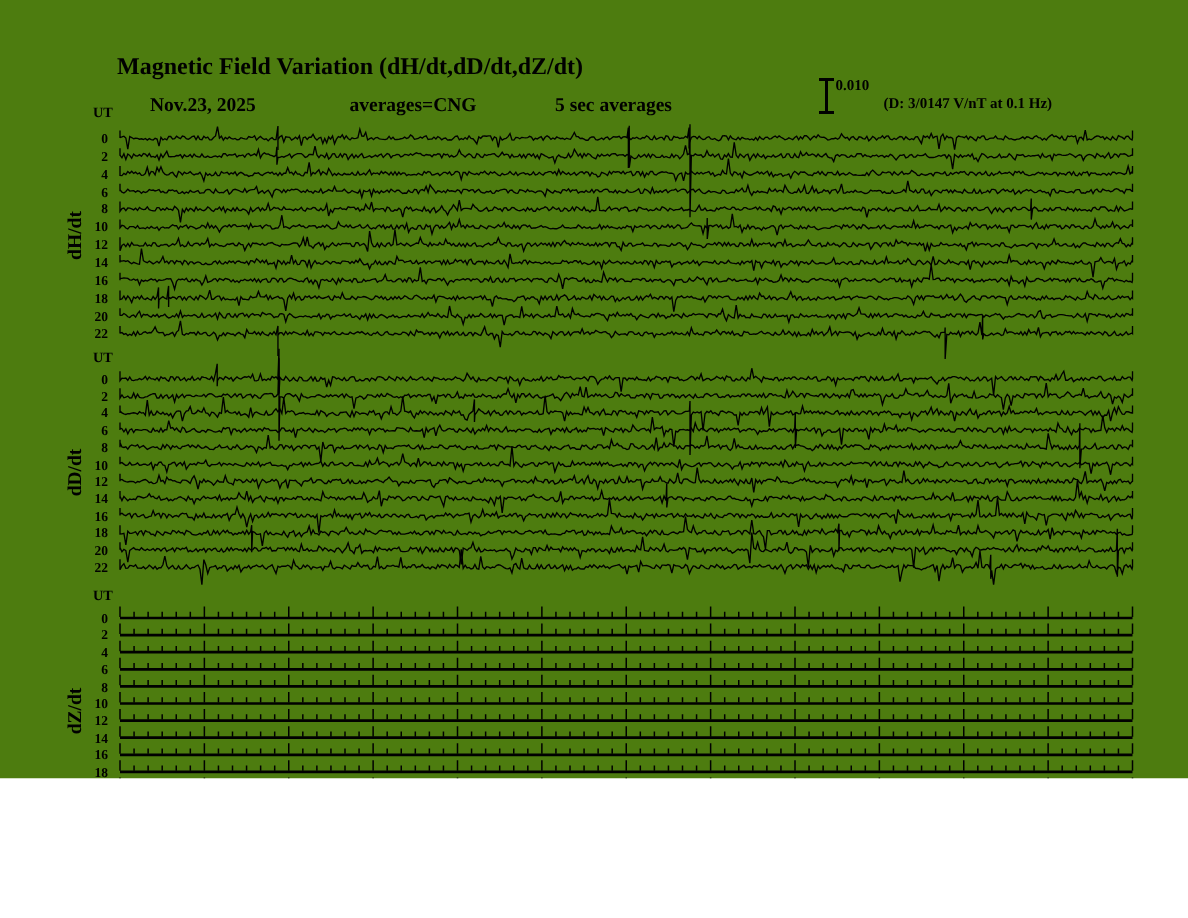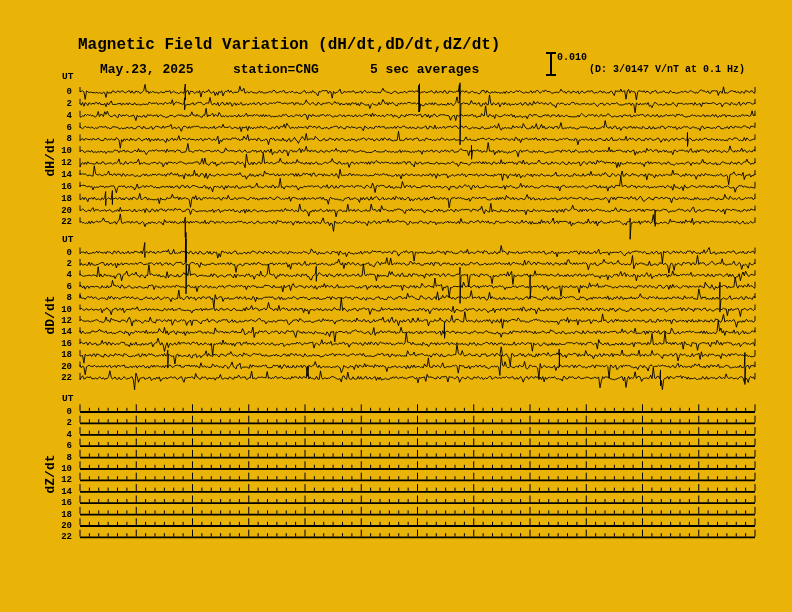--- a/index.html
+++ b/index.html
@@ -1,17 +1,17 @@
 <!DOCTYPE html>
 <html><head>
 <meta charset="utf-8">
 <style>
   html,body{margin:0;padding:0;background:#fff;}
-  #fig{position:relative;width:792px;height:612px;background:#eab308;overflow:hidden;
-       font-family:Liberation Mono, monospace;color:#000;}
+  #fig{position:relative;width:792px;height:519px;background:#4d7c0f;overflow:hidden;
+       font-family:Liberation Serif, serif;color:#000;}
   .t{position:absolute;white-space:nowrap;font-weight:bold;color:#000;}
   .title{left:78px;top:36px;font-size:16px;}
   .date{left:100px;top:62px;font-size:13px;}
   .station{left:233px;top:62px;font-size:13px;}
   .avg{left:370px;top:62px;font-size:13px;}
   .scaleval{left:557px;top:52px;font-size:10px;}
   .calib{left:589px;top:64px;font-size:10px;}
   .ut{font-size:9.5px;}
   .vlabel{position:absolute;transform:translate(-50%,-50%) rotate(-90deg);
           font-weight:bold;font-size:13px;white-space:nowrap;}
@@ -74,22 +74,22 @@
       <path d="M80.00 502.5v-7 M89.38 502.5v-3.5 M98.75 502.5v-3.5 M108.13 502.5v-3.5 M117.50 502.5v-3.5 M126.88 502.5v-3.5 M136.25 502.5v-7 M145.63 502.5v-3.5 M155.00 502.5v-3.5 M164.38 502.5v-3.5 M173.75 502.5v-3.5 M183.13 502.5v-3.5 M192.50 502.5v-7 M201.88 502.5v-3.5 M211.25 502.5v-3.5 M220.63 502.5v-3.5 M230.00 502.5v-3.5 M239.38 502.5v-3.5 M248.75 502.5v-7 M258.13 502.5v-3.5 M267.50 502.5v-3.5 M276.88 502.5v-3.5 M286.25 502.5v-3.5 M295.63 502.5v-3.5 M305.00 502.5v-7 M314.38 502.5v-3.5 M323.75 502.5v-3.5 M333.13 502.5v-3.5 M342.50 502.5v-3.5 M351.88 502.5v-3.5 M361.25 502.5v-7 M370.63 502.5v-3.5 M380.00 502.5v-3.5 M389.38 502.5v-3.5 M398.75 502.5v-3.5 M408.13 502.5v-3.5 M417.50 502.5v-7 M426.88 502.5v-3.5 M436.25 502.5v-3.5 M445.63 502.5v-3.5 M455.00 502.5v-3.5 M464.38 502.5v-3.5 M473.75 502.5v-7 M483.13 502.5v-3.5 M492.50 502.5v-3.5 M501.88 502.5v-3.5 M511.25 502.5v-3.5 M520.63 502.5v-3.5 M530.00 502.5v-7 M539.38 502.5v-3.5 M548.75 502.5v-3.5 M558.13 502.5v-3.5 M567.50 502.5v-3.5 M576.88 502.5v-3.5 M586.25 502.5v-7 M595.63 502.5v-3.5 M605.00 502.5v-3.5 M614.38 502.5v-3.5 M623.75 502.5v-3.5 M633.13 502.5v-3.5 M642.50 502.5v-7 M651.88 502.5v-3.5 M661.25 502.5v-3.5 M670.63 502.5v-3.5 M680.00 502.5v-3.5 M689.38 502.5v-3.5 M698.75 502.5v-7 M708.13 502.5v-3.5 M717.50 502.5v-3.5 M726.88 502.5v-3.5 M736.25 502.5v-3.5 M745.63 502.5v-3.5 M755.00 502.5v-7 " stroke="#000000" stroke-width="1" fill="none"></path>
       <line x1="80" x2="755" y1="514.6" y2="514.6" stroke="#000000" stroke-width="1.8"></line>
       <path d="M80.00 513.9v-7 M89.38 513.9v-3.5 M98.75 513.9v-3.5 M108.13 513.9v-3.5 M117.50 513.9v-3.5 M126.88 513.9v-3.5 M136.25 513.9v-7 M145.63 513.9v-3.5 M155.00 513.9v-3.5 M164.38 513.9v-3.5 M173.75 513.9v-3.5 M183.13 513.9v-3.5 M192.50 513.9v-7 M201.88 513.9v-3.5 M211.25 513.9v-3.5 M220.63 513.9v-3.5 M230.00 513.9v-3.5 M239.38 513.9v-3.5 M248.75 513.9v-7 M258.13 513.9v-3.5 M267.50 513.9v-3.5 M276.88 513.9v-3.5 M286.25 513.9v-3.5 M295.63 513.9v-3.5 M305.00 513.9v-7 M314.38 513.9v-3.5 M323.75 513.9v-3.5 M333.13 513.9v-3.5 M342.50 513.9v-3.5 M351.88 513.9v-3.5 M361.25 513.9v-7 M370.63 513.9v-3.5 M380.00 513.9v-3.5 M389.38 513.9v-3.5 M398.75 513.9v-3.5 M408.13 513.9v-3.5 M417.50 513.9v-7 M426.88 513.9v-3.5 M436.25 513.9v-3.5 M445.63 513.9v-3.5 M455.00 513.9v-3.5 M464.38 513.9v-3.5 M473.75 513.9v-7 M483.13 513.9v-3.5 M492.50 513.9v-3.5 M501.88 513.9v-3.5 M511.25 513.9v-3.5 M520.63 513.9v-3.5 M530.00 513.9v-7 M539.38 513.9v-3.5 M548.75 513.9v-3.5 M558.13 513.9v-3.5 M567.50 513.9v-3.5 M576.88 513.9v-3.5 M586.25 513.9v-7 M595.63 513.9v-3.5 M605.00 513.9v-3.5 M614.38 513.9v-3.5 M623.75 513.9v-3.5 M633.13 513.9v-3.5 M642.50 513.9v-7 M651.88 513.9v-3.5 M661.25 513.9v-3.5 M670.63 513.9v-3.5 M680.00 513.9v-3.5 M689.38 513.9v-3.5 M698.75 513.9v-7 M708.13 513.9v-3.5 M717.50 513.9v-3.5 M726.88 513.9v-3.5 M736.25 513.9v-3.5 M745.63 513.9v-3.5 M755.00 513.9v-7 " stroke="#000000" stroke-width="1" fill="none"></path>
       <line x1="80" x2="755" y1="526" y2="526" stroke="#000000" stroke-width="1.8"></line>
       <path d="M80.00 525.3v-7 M89.38 525.3v-3.5 M98.75 525.3v-3.5 M108.13 525.3v-3.5 M117.50 525.3v-3.5 M126.88 525.3v-3.5 M136.25 525.3v-7 M145.63 525.3v-3.5 M155.00 525.3v-3.5 M164.38 525.3v-3.5 M173.75 525.3v-3.5 M183.13 525.3v-3.5 M192.50 525.3v-7 M201.88 525.3v-3.5 M211.25 525.3v-3.5 M220.63 525.3v-3.5 M230.00 525.3v-3.5 M239.38 525.3v-3.5 M248.75 525.3v-7 M258.13 525.3v-3.5 M267.50 525.3v-3.5 M276.88 525.3v-3.5 M286.25 525.3v-3.5 M295.63 525.3v-3.5 M305.00 525.3v-7 M314.38 525.3v-3.5 M323.75 525.3v-3.5 M333.13 525.3v-3.5 M342.50 525.3v-3.5 M351.88 525.3v-3.5 M361.25 525.3v-7 M370.63 525.3v-3.5 M380.00 525.3v-3.5 M389.38 525.3v-3.5 M398.75 525.3v-3.5 M408.13 525.3v-3.5 M417.50 525.3v-7 M426.88 525.3v-3.5 M436.25 525.3v-3.5 M445.63 525.3v-3.5 M455.00 525.3v-3.5 M464.38 525.3v-3.5 M473.75 525.3v-7 M483.13 525.3v-3.5 M492.50 525.3v-3.5 M501.88 525.3v-3.5 M511.25 525.3v-3.5 M520.63 525.3v-3.5 M530.00 525.3v-7 M539.38 525.3v-3.5 M548.75 525.3v-3.5 M558.13 525.3v-3.5 M567.50 525.3v-3.5 M576.88 525.3v-3.5 M586.25 525.3v-7 M595.63 525.3v-3.5 M605.00 525.3v-3.5 M614.38 525.3v-3.5 M623.75 525.3v-3.5 M633.13 525.3v-3.5 M642.50 525.3v-7 M651.88 525.3v-3.5 M661.25 525.3v-3.5 M670.63 525.3v-3.5 M680.00 525.3v-3.5 M689.38 525.3v-3.5 M698.75 525.3v-7 M708.13 525.3v-3.5 M717.50 525.3v-3.5 M726.88 525.3v-3.5 M736.25 525.3v-3.5 M745.63 525.3v-3.5 M755.00 525.3v-7 " stroke="#000000" stroke-width="1" fill="none"></path>
       <line x1="80" x2="755" y1="537.4" y2="537.4" stroke="#000000" stroke-width="1.8"></line>
       <path d="M80.00 536.7v-7 M89.38 536.7v-3.5 M98.75 536.7v-3.5 M108.13 536.7v-3.5 M117.50 536.7v-3.5 M126.88 536.7v-3.5 M136.25 536.7v-7 M145.63 536.7v-3.5 M155.00 536.7v-3.5 M164.38 536.7v-3.5 M173.75 536.7v-3.5 M183.13 536.7v-3.5 M192.50 536.7v-7 M201.88 536.7v-3.5 M211.25 536.7v-3.5 M220.63 536.7v-3.5 M230.00 536.7v-3.5 M239.38 536.7v-3.5 M248.75 536.7v-7 M258.13 536.7v-3.5 M267.50 536.7v-3.5 M276.88 536.7v-3.5 M286.25 536.7v-3.5 M295.63 536.7v-3.5 M305.00 536.7v-7 M314.38 536.7v-3.5 M323.75 536.7v-3.5 M333.13 536.7v-3.5 M342.50 536.7v-3.5 M351.88 536.7v-3.5 M361.25 536.7v-7 M370.63 536.7v-3.5 M380.00 536.7v-3.5 M389.38 536.7v-3.5 M398.75 536.7v-3.5 M408.13 536.7v-3.5 M417.50 536.7v-7 M426.88 536.7v-3.5 M436.25 536.7v-3.5 M445.63 536.7v-3.5 M455.00 536.7v-3.5 M464.38 536.7v-3.5 M473.75 536.7v-7 M483.13 536.7v-3.5 M492.50 536.7v-3.5 M501.88 536.7v-3.5 M511.25 536.7v-3.5 M520.63 536.7v-3.5 M530.00 536.7v-7 M539.38 536.7v-3.5 M548.75 536.7v-3.5 M558.13 536.7v-3.5 M567.50 536.7v-3.5 M576.88 536.7v-3.5 M586.25 536.7v-7 M595.63 536.7v-3.5 M605.00 536.7v-3.5 M614.38 536.7v-3.5 M623.75 536.7v-3.5 M633.13 536.7v-3.5 M642.50 536.7v-7 M651.88 536.7v-3.5 M661.25 536.7v-3.5 M670.63 536.7v-3.5 M680.00 536.7v-3.5 M689.38 536.7v-3.5 M698.75 536.7v-7 M708.13 536.7v-3.5 M717.50 536.7v-3.5 M726.88 536.7v-3.5 M736.25 536.7v-3.5 M745.63 536.7v-3.5 M755.00 536.7v-7 " stroke="#000000" stroke-width="1" fill="none"></path>
     </svg>
 
   <div class="t title">Magnetic Field Variation (dH/dt,dD/dt,dZ/dt)</div>
-  <div class="t date">May.23, 2025</div>
-  <div class="t station">station=CNG</div>
+  <div class="t date">Nov.23, 2025</div>
+  <div class="t station">averages=CNG</div>
   <div class="t avg">5 sec averages</div>
 
   <div class="ibeam">
     <div class="cap top"></div>
     <div class="stem"></div>
     <div class="cap bot"></div>
   </div>
   <div class="t scaleval">0.010</div>
   <div class="t calib">(D: 3/0147 V/nT at 0.1 Hz)</div>
 

